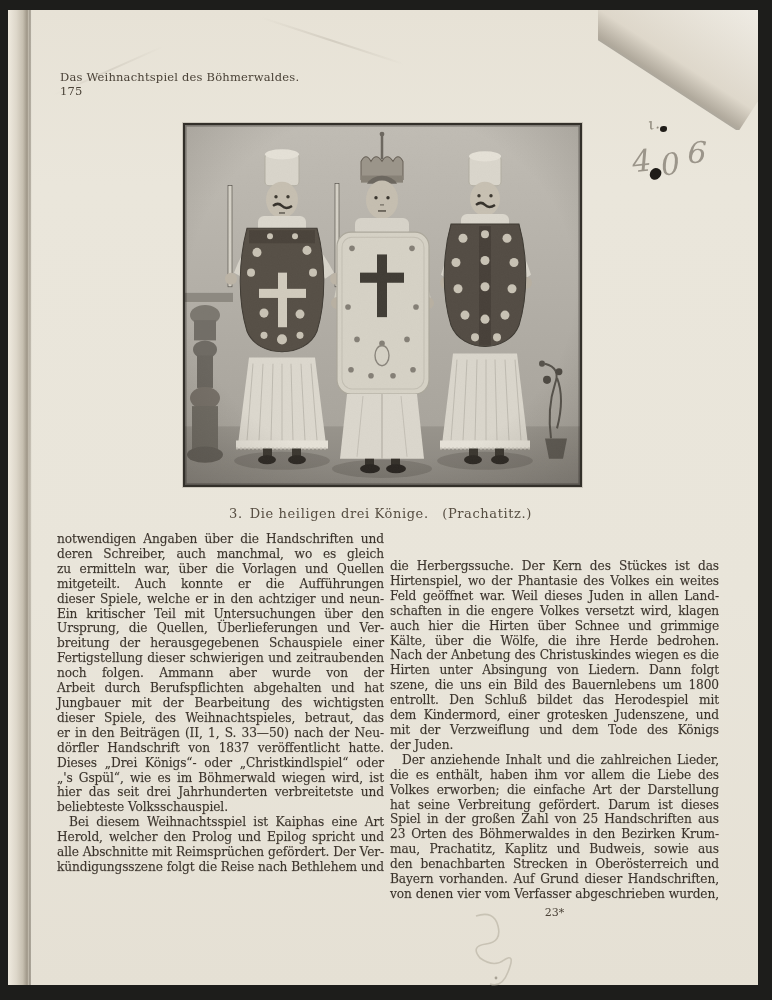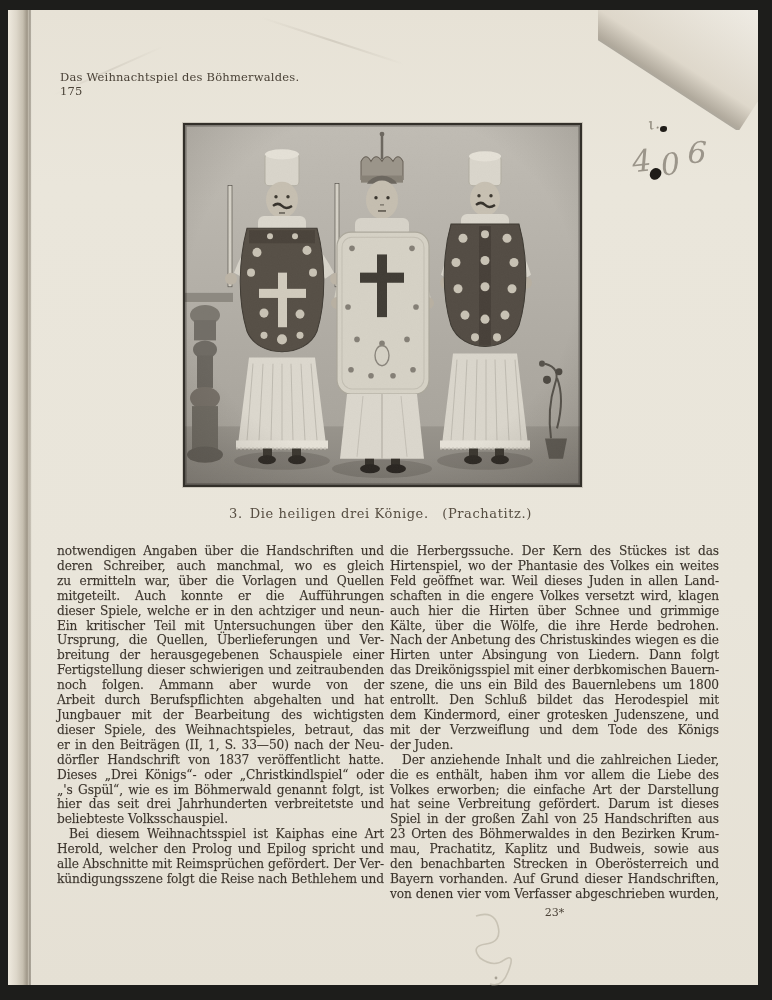--- a/index.html
+++ b/index.html
@@ -55,27 +55,27 @@
     border:2px solid #33302a;background:#d9d5ca;
     box-shadow:0 0 0 1px rgba(120,112,98,.25);
   }
   .photo-frame svg{display:block;width:100%;height:100%;}
   .caption{
     position:absolute;left:145px;top:496px;width:455px;
     text-align:center;font-size:13px;color:#564d41;letter-spacing:.6px;
   }
   
   .col{
-    position:absolute;top:534px;
+    position:absolute;top:522px;
     font-size:12.2px;line-height:14.9px;color:#3b342c;
     -webkit-text-stroke:.25px rgba(59,52,44,.5);
     letter-spacing:-.1px;
   }
   .col-left{left:49px;width:327px;}
-  .col-right{left:382px;width:329px;}
+  .col-right{left:382px;width:329px;margin-top:27px;}
   .line{text-align:justify;text-align-last:justify;white-space:normal;}
   .line.end{text-align-last:left;}
   .footer-mark{
     position:absolute;left:382px;top:876px;width:329px;
     text-align:center;font-size:11px;color:#4a4237;margin-top:20px;
   }
   
   .pencil{color:#a09a8e;font-style:italic;position:absolute;}
   .pencil-tick{left:640px;top:104px;font-size:16px;transform:rotate(-10deg);color:#8e887b;}
   .ink-dot{position:absolute;background:#1f1c18;border-radius:50% 40% 55% 45%;}
@@ -313,38 +313,37 @@
       <div class="line">Ursprung, die Quellen, Überlieferungen und Ver-</div>
       <div class="line">breitung der herausgegebenen Schauspiele einer</div>
       <div class="line">Fertigstellung dieser schwierigen und zeitraubenden</div>
       <div class="line">noch folgen.  Ammann aber wurde von der</div>
       <div class="line">Arbeit durch Berufspflichten abgehalten und hat</div>
       <div class="line">Jungbauer mit der Bearbeitung des wichtigsten</div>
       <div class="line">dieser Spiele, des Weihnachtspieles, betraut, das</div>
       <div class="line">er in den Beiträgen (II, 1, S. 33—50) nach der Neu-</div>
       <div class="line">dörfler Handschrift von 1837 veröffentlicht hatte.</div>
       <div class="line">Dieses „Drei Königs“- oder „Christkindlspiel“ oder</div>
-      <div class="line">„'s Gspül“, wie es im Böhmerwald genannt folgt, ist</div>
+      <div class="line">„'s Gspül“, wie es im Böhmerwald wiegen wird, ist</div>
       <div class="line">hier das seit drei Jahrhunderten verbreitetste und</div>
       <div class="line end">beliebteste  Volksschauspiel.</div>
       <div class="line"> Bei diesem Weihnachtsspiel ist Kaiphas eine Art</div>
       <div class="line">Herold, welcher den Prolog und Epilog spricht und</div>
       <div class="line">alle Abschnitte mit Reimsprüchen gefördert.  Der Ver-</div>
       <div class="line">kündigungsszene folgt die Reise nach Bethlehem und</div>
     </div>
   <div class="col col-right">
       <div class="line">die Herbergssuche.  Der Kern des Stückes ist das</div>
       <div class="line">Hirtenspiel, wo der Phantasie des Volkes ein weites</div>
       <div class="line">Feld geöffnet war.  Weil dieses Juden in allen Land-</div>
       <div class="line">schaften in die engere Volkes versetzt wird, klagen</div>
       <div class="line">auch hier die Hirten über Schnee und grimmige</div>
       <div class="line">Kälte, über die Wölfe, die ihre Herde bedrohen.</div>
       <div class="line">Nach der Anbetung des Christuskindes wiegen es die</div>
       <div class="line">Hirten unter Absingung von Liedern.  Dann folgt</div>
-      <div class="line">das Dreikönigsspiel mit einer derbkomischen Bauern-</div>
       <div class="line">szene, die uns ein Bild des Bauernlebens um 1800</div>
       <div class="line">entrollt.  Den Schluß bildet das Herodespiel mit</div>
       <div class="line">dem Kindermord, einer grotesken Judenszene, und</div>
       <div class="line">mit der Verzweiflung und dem Tode des Königs</div>
       <div class="line end">der Juden.</div>
       <div class="line"> Der anziehende Inhalt und die zahlreichen Lieder,</div>
       <div class="line">die es enthält, haben ihm vor allem die Liebe des</div>
       <div class="line">Volkes erworben; die einfache Art der Darstellung</div>
       <div class="line">hat seine Verbreitung gefördert.  Darum ist dieses</div>
       <div class="line">Spiel in der großen Zahl von 25 Handschriften aus</div>

